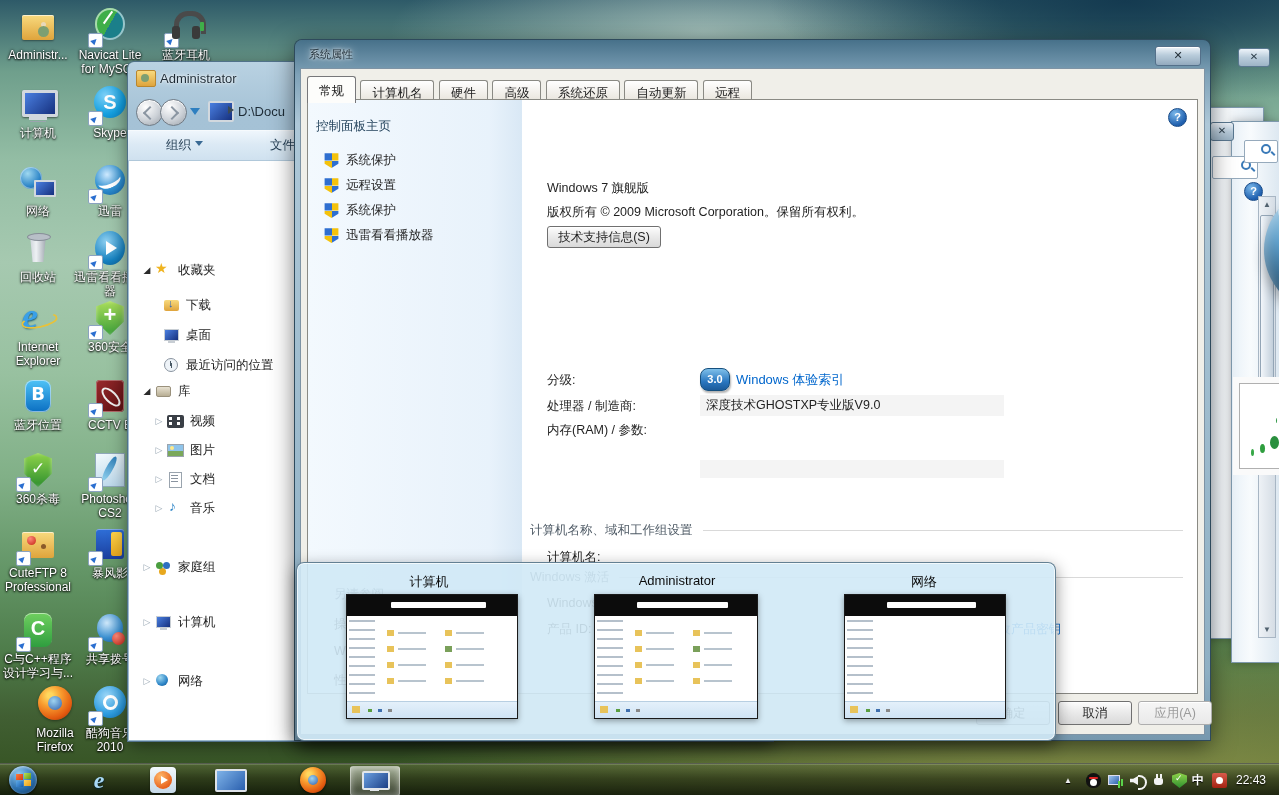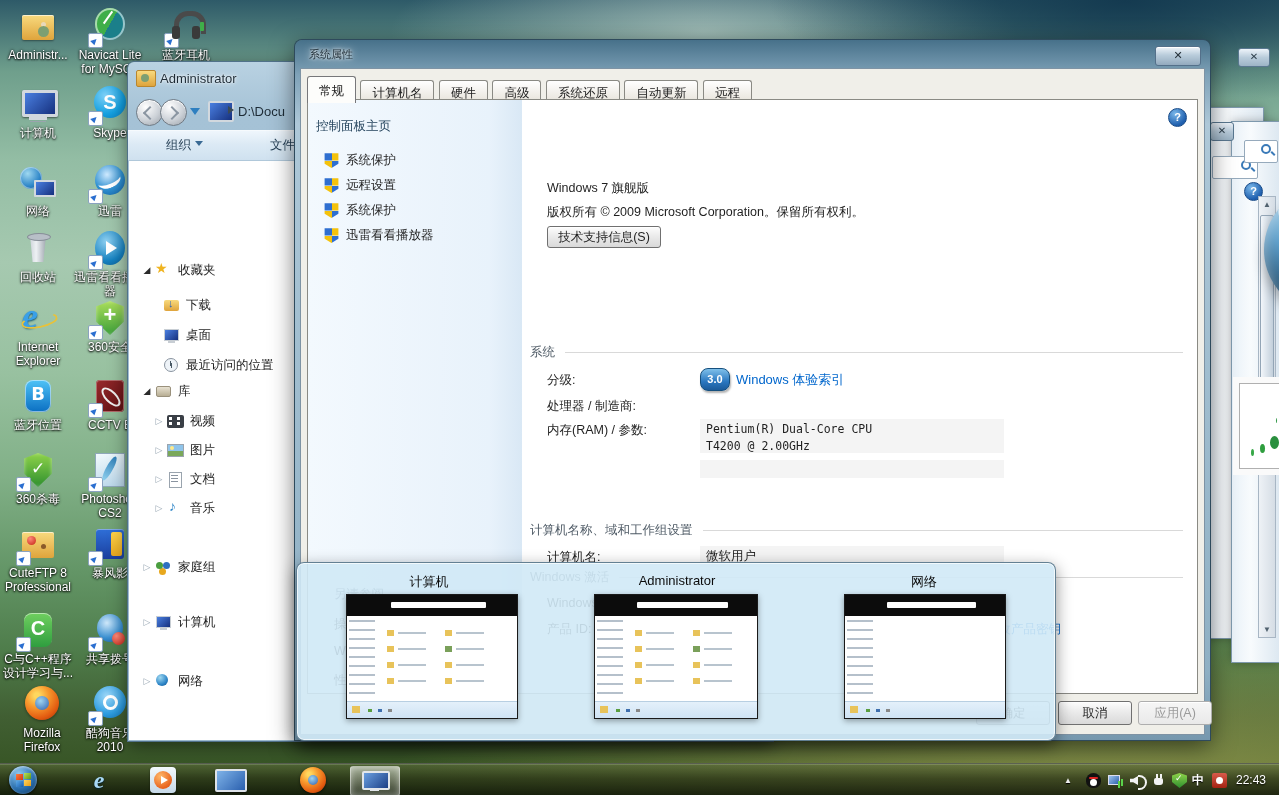--- a/index.html
+++ b/index.html
@@ -268,21 +268,21 @@
       <span class="arr"></span>
     </div>
   <div class="lbl">CuteFTP 8 Professional</div>
 </div>
 <div class="dicon" style="left:0;top:610px">
   <div class="ic i-cpp">
       <span class="arr"></span>
     </div>
   <div class="lbl">C与C++程序设计学习与...</div>
 </div>
-<div class="dicon" style="left:4px;top:684px">
+<div class="dicon" style="left:17px;top:684px">
   <div class="ic i-ff"></div>
   <div class="lbl">Mozilla Firefox</div>
 </div>
 <div class="dicon" style="left:72px;top:6px">
   <div class="ic i-navicat">
       <span class="arr"></span>
     </div>
   <div class="lbl">Navicat Lite for MySQL</div>
 </div>
 <div class="dicon" style="left:72px;top:84px">
@@ -473,41 +473,36 @@
         <span class="seeitem" style="top:516px">操作中心</span>
         <span class="seeitem" style="top:544px">Windows Update</span>
         <span class="seeitem" style="top:572px">性能信息和工具</span>
       </div>
       <div id="cp-main">
         <span class="helpdot" style="right:10px;top:8px">?</span>
         <span class="ctext" style="left:25px;top:80px">Windows 7 旗舰版</span>
         <span class="ctext" style="left:25px;top:104px">版权所有 © 2009 Microsoft Corporation。保留所有权利。</span>
         <span class="btn" style="left:25px;top:126px;width:112px;height:20px;line-height:20px">技术支持信息(S)</span>
         <div id="worb" style="left:742px;top:85px"></div>
-        <div class="sect" style="top:244px">
-            <span>系统</span>
-            <span class="sline"></span>
-          </div>
         <span class="ctext" style="left:25px;top:272px">分级:</span>
         <span id="wei-badge" style="left:178px;top:268px">3.0</span>
         <span class="clink" style="left:214px;top:271px;font-size:13px">Windows 体验索引</span>
         <span class="ctext" style="left:25px;top:298px">处理器 / 制造商:</span>
+        <span class="vstrip" style="left:178px;top:295px">深度技术GHOSTXP专业版V9.0</span>
         <span class="ctext" style="left:25px;top:322px">内存(RAM) / 参数:</span>
-        <span class="vstrip mono" style="left:178px;top:319px;height:30px"><span>Pentium(R) Dual-Core CPU</span><br><span> T4200  @ 2.00GHz</span></span>
         <span class="vstrip" style="left:178px;top:360px;height:14px"></span>
         <div id="deepin" style="left:717px;top:283px">
           <span class="dp-dots"></span>
 
         </div>
         <div class="sect" style="top:422px">
             <span>计算机名称、域和工作组设置</span>
             <span class="sline"></span>
           </div>
         <span class="ctext" style="left:25px;top:449px">计算机名:</span>
-        <span class="vstrip" style="left:178px;top:446px">微软用户</span>
 
         <div class="sect" style="top:469px">
             <span>Windows 激活</span>
             <span class="sline"></span>
           </div>
         <span class="ctext" style="left:25px;top:495px">Windows 已激活</span>
         <span class="ctext" style="left:25px;top:521px">产品 ID:</span>
         <span class="clink" style="left:464px;top:521px">更改产品密钥</span>
 
       </div>

